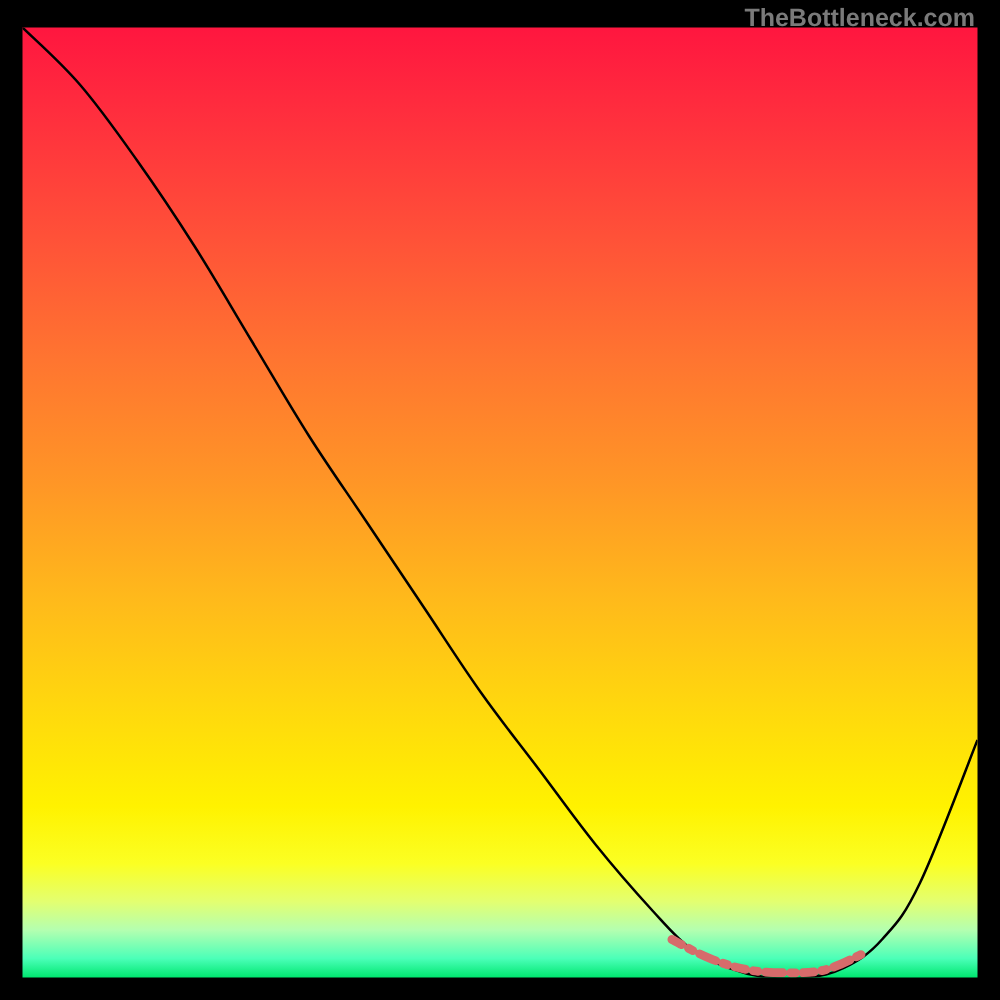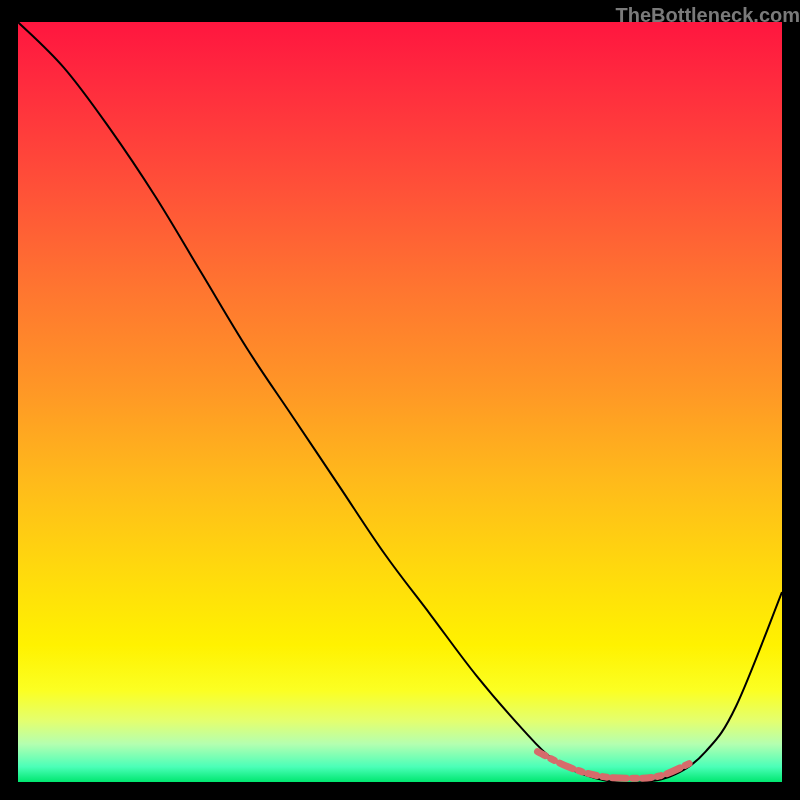--- a/index.html
+++ b/index.html
@@ -1,17 +1,17 @@
 <!DOCTYPE html>
 <html><head>
 <meta charset="utf-8">
 <style>
   * { margin: 0; padding: 0; box-sizing: border-box; }
   body { width: 800px; height: 800px; background: #000; position: relative; font-family: Arial, sans-serif; }
-  .watermark { position: absolute; top: 4px; right: 0; color: #7a7a7a; font-size: 20px; font-weight: bold; z-index: 10; }
+  .watermark { position: absolute; top: 4px; right: 20px; color: #7a7a7a; font-size: 20px; font-weight: bold; z-index: 10; }
   .plot-area { position: absolute; left: 18px; top: 22px; width: 764px; height: 760px; }
   .gradient-bg { position: absolute; inset: 0; background: linear-gradient(to bottom,
     #ff163f 0%,
     #ff2b3e 8%,
     #ff5138 22%,
     #ff7530 35%,
     #ff9626 48%,
     #ffb91b 60%,
     #ffd90d 72%,
     #fff200 82%,

